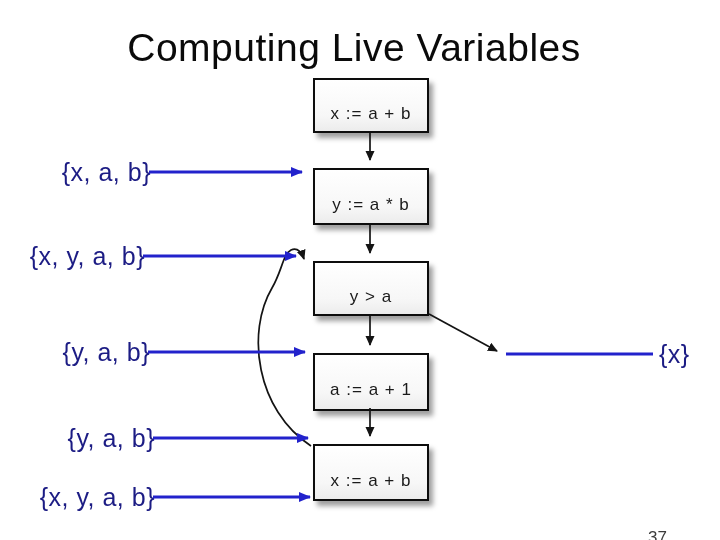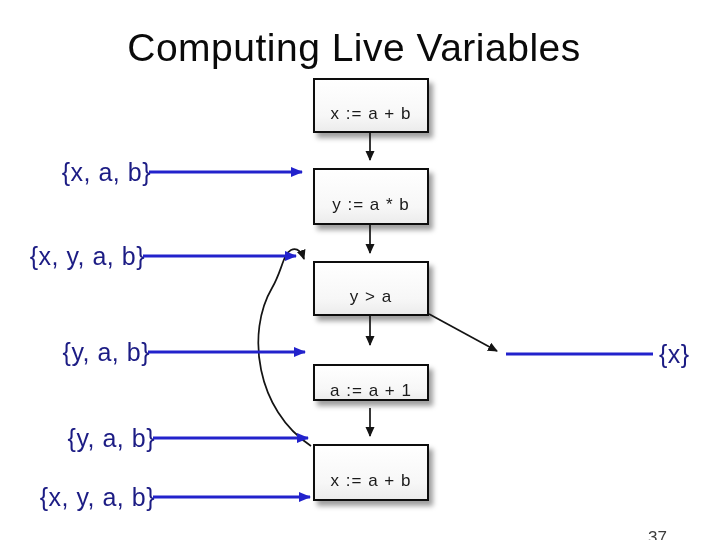--- a/index.html
+++ b/index.html
@@ -76,21 +76,21 @@
 
   <div class="cfg-node" style="top:78px;height:55px;">
     <span class="node-text">x := a + b</span>
   </div>
   <div class="cfg-node" style="top:168px;height:57px;">
     <span class="node-text">y := a * b</span>
   </div>
   <div class="cfg-node" style="top:261px;height:55px;">
     <span class="node-text">y &gt; a</span>
   </div>
-  <div class="cfg-node" style="top:364px;height:37px;">
+  <div class="cfg-node" style="top:353px;height:58px;">
     <span class="node-text">a := a + 1</span>
   </div>
   <div class="cfg-node" style="top:444px;height:57px;">
     <span class="node-text">x := a + b</span>
   </div>
 
   <div class="set-label right-of-line" style="top:156px;left:0;width:143px;">{x, a, b}</div>
   <div class="set-label right-of-line" style="top:240px;left:0;width:137px;">{x, y, a, b}</div>
   <div class="set-label right-of-line" style="top:336px;left:0;width:142px;">{y, a, b}</div>
   <div class="set-label right-of-line" style="top:422px;left:0;width:147px;">{y, a, b}</div>

